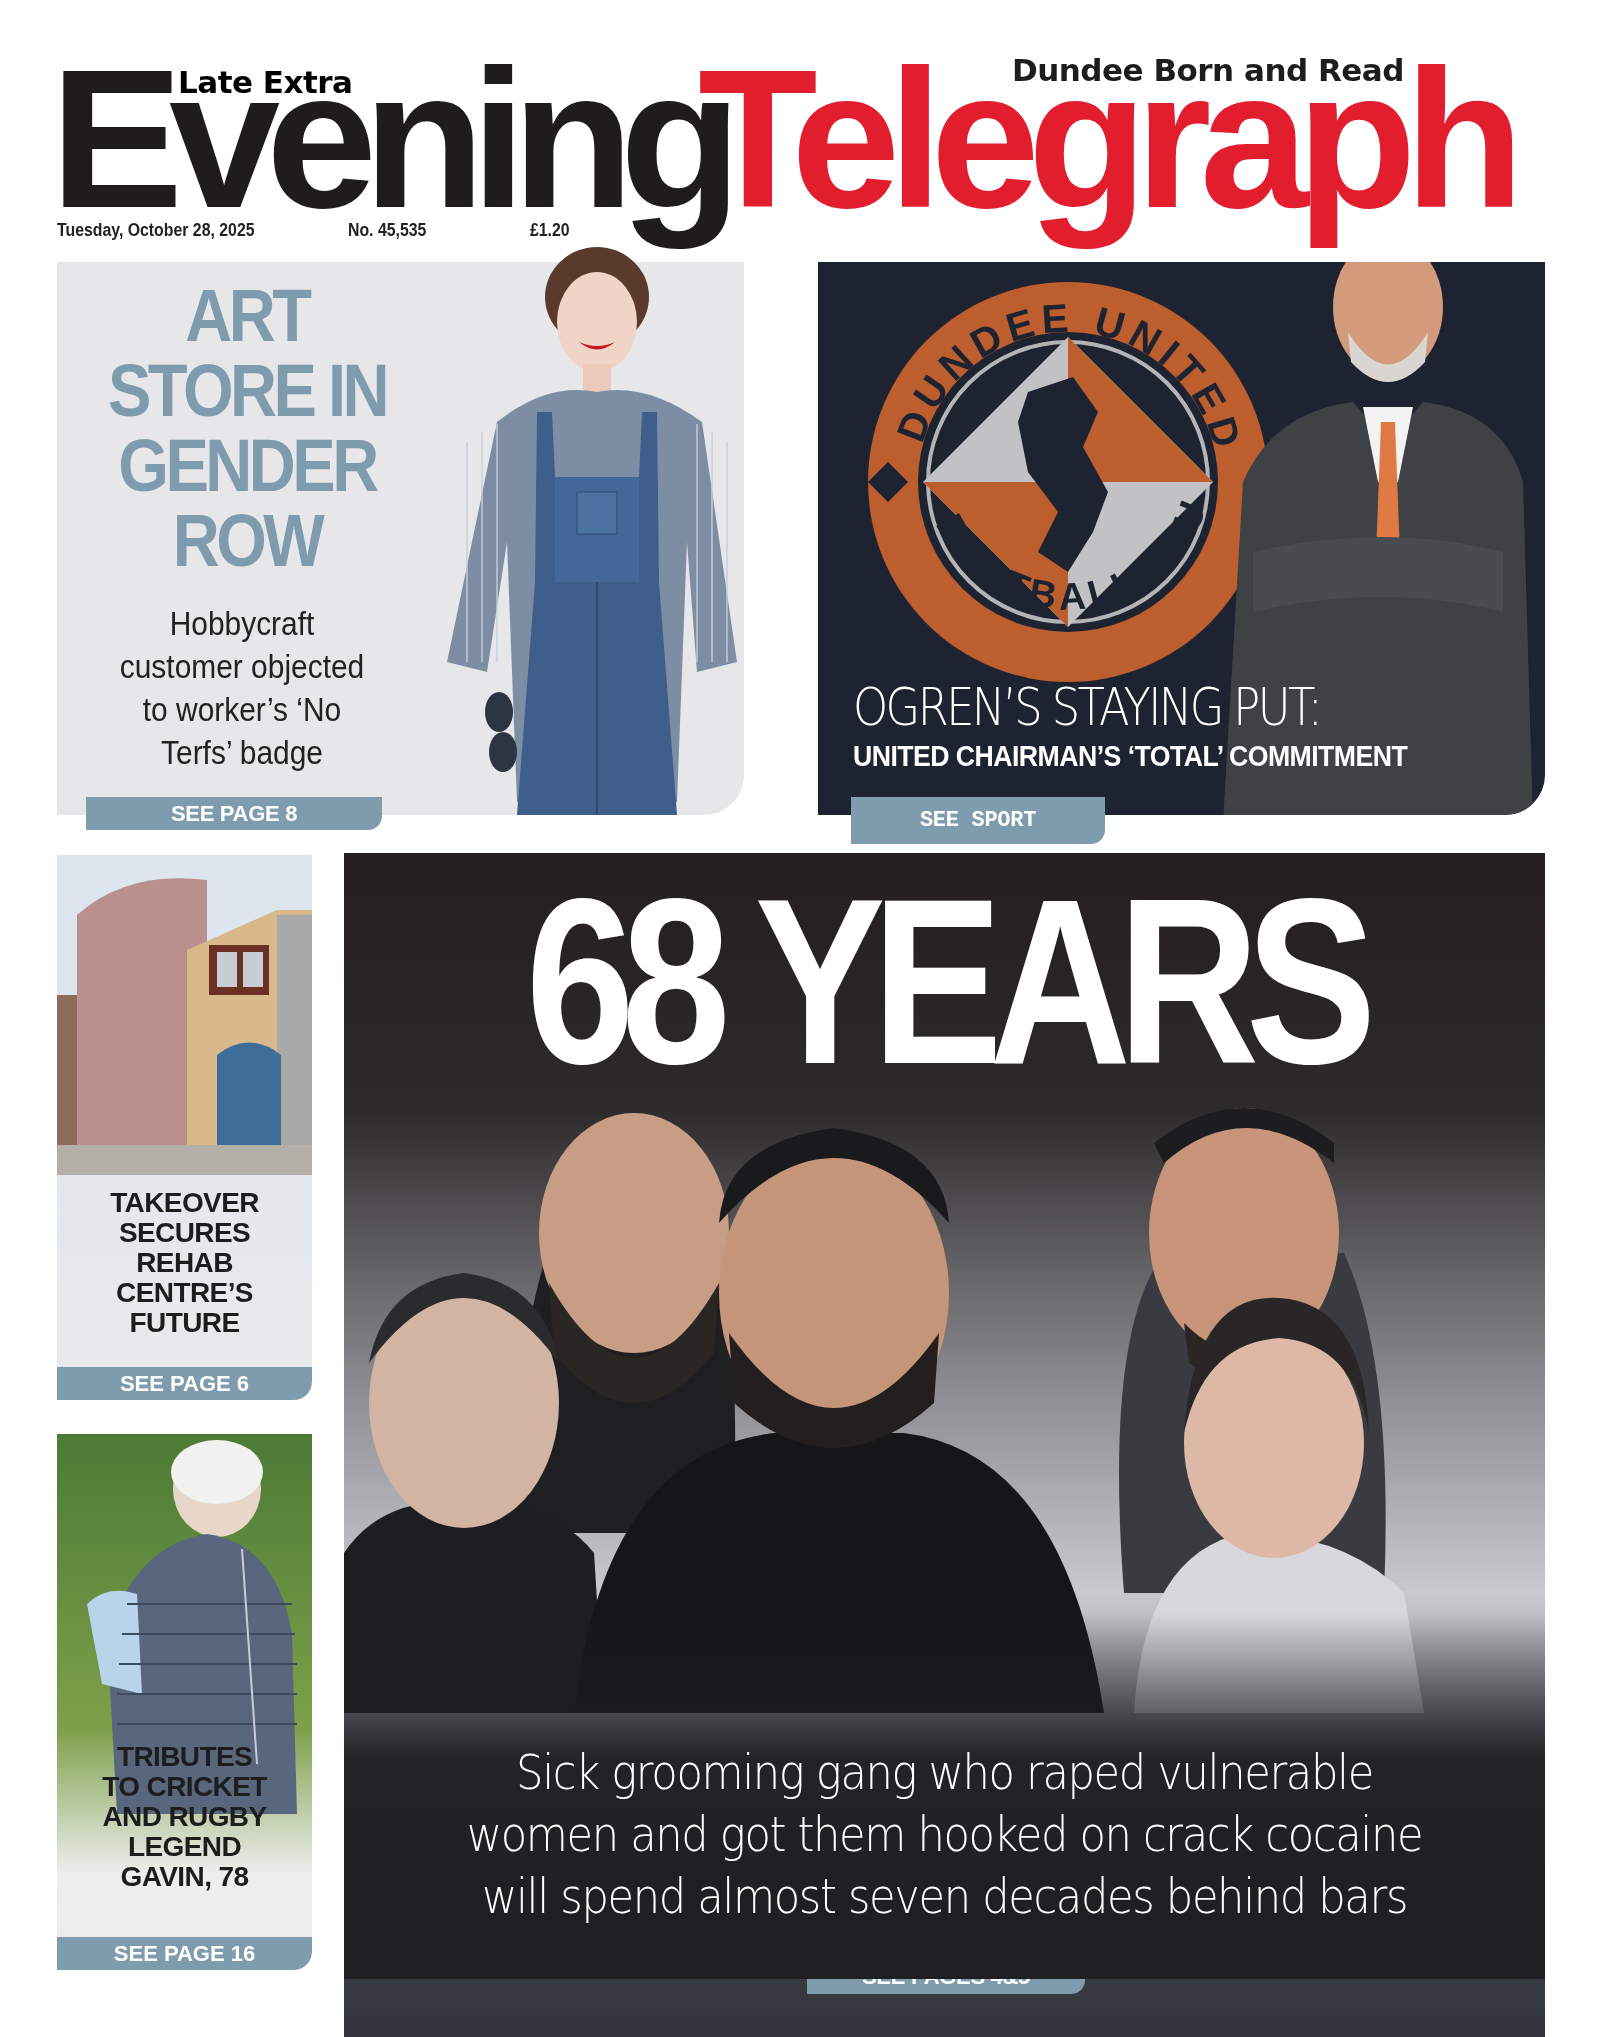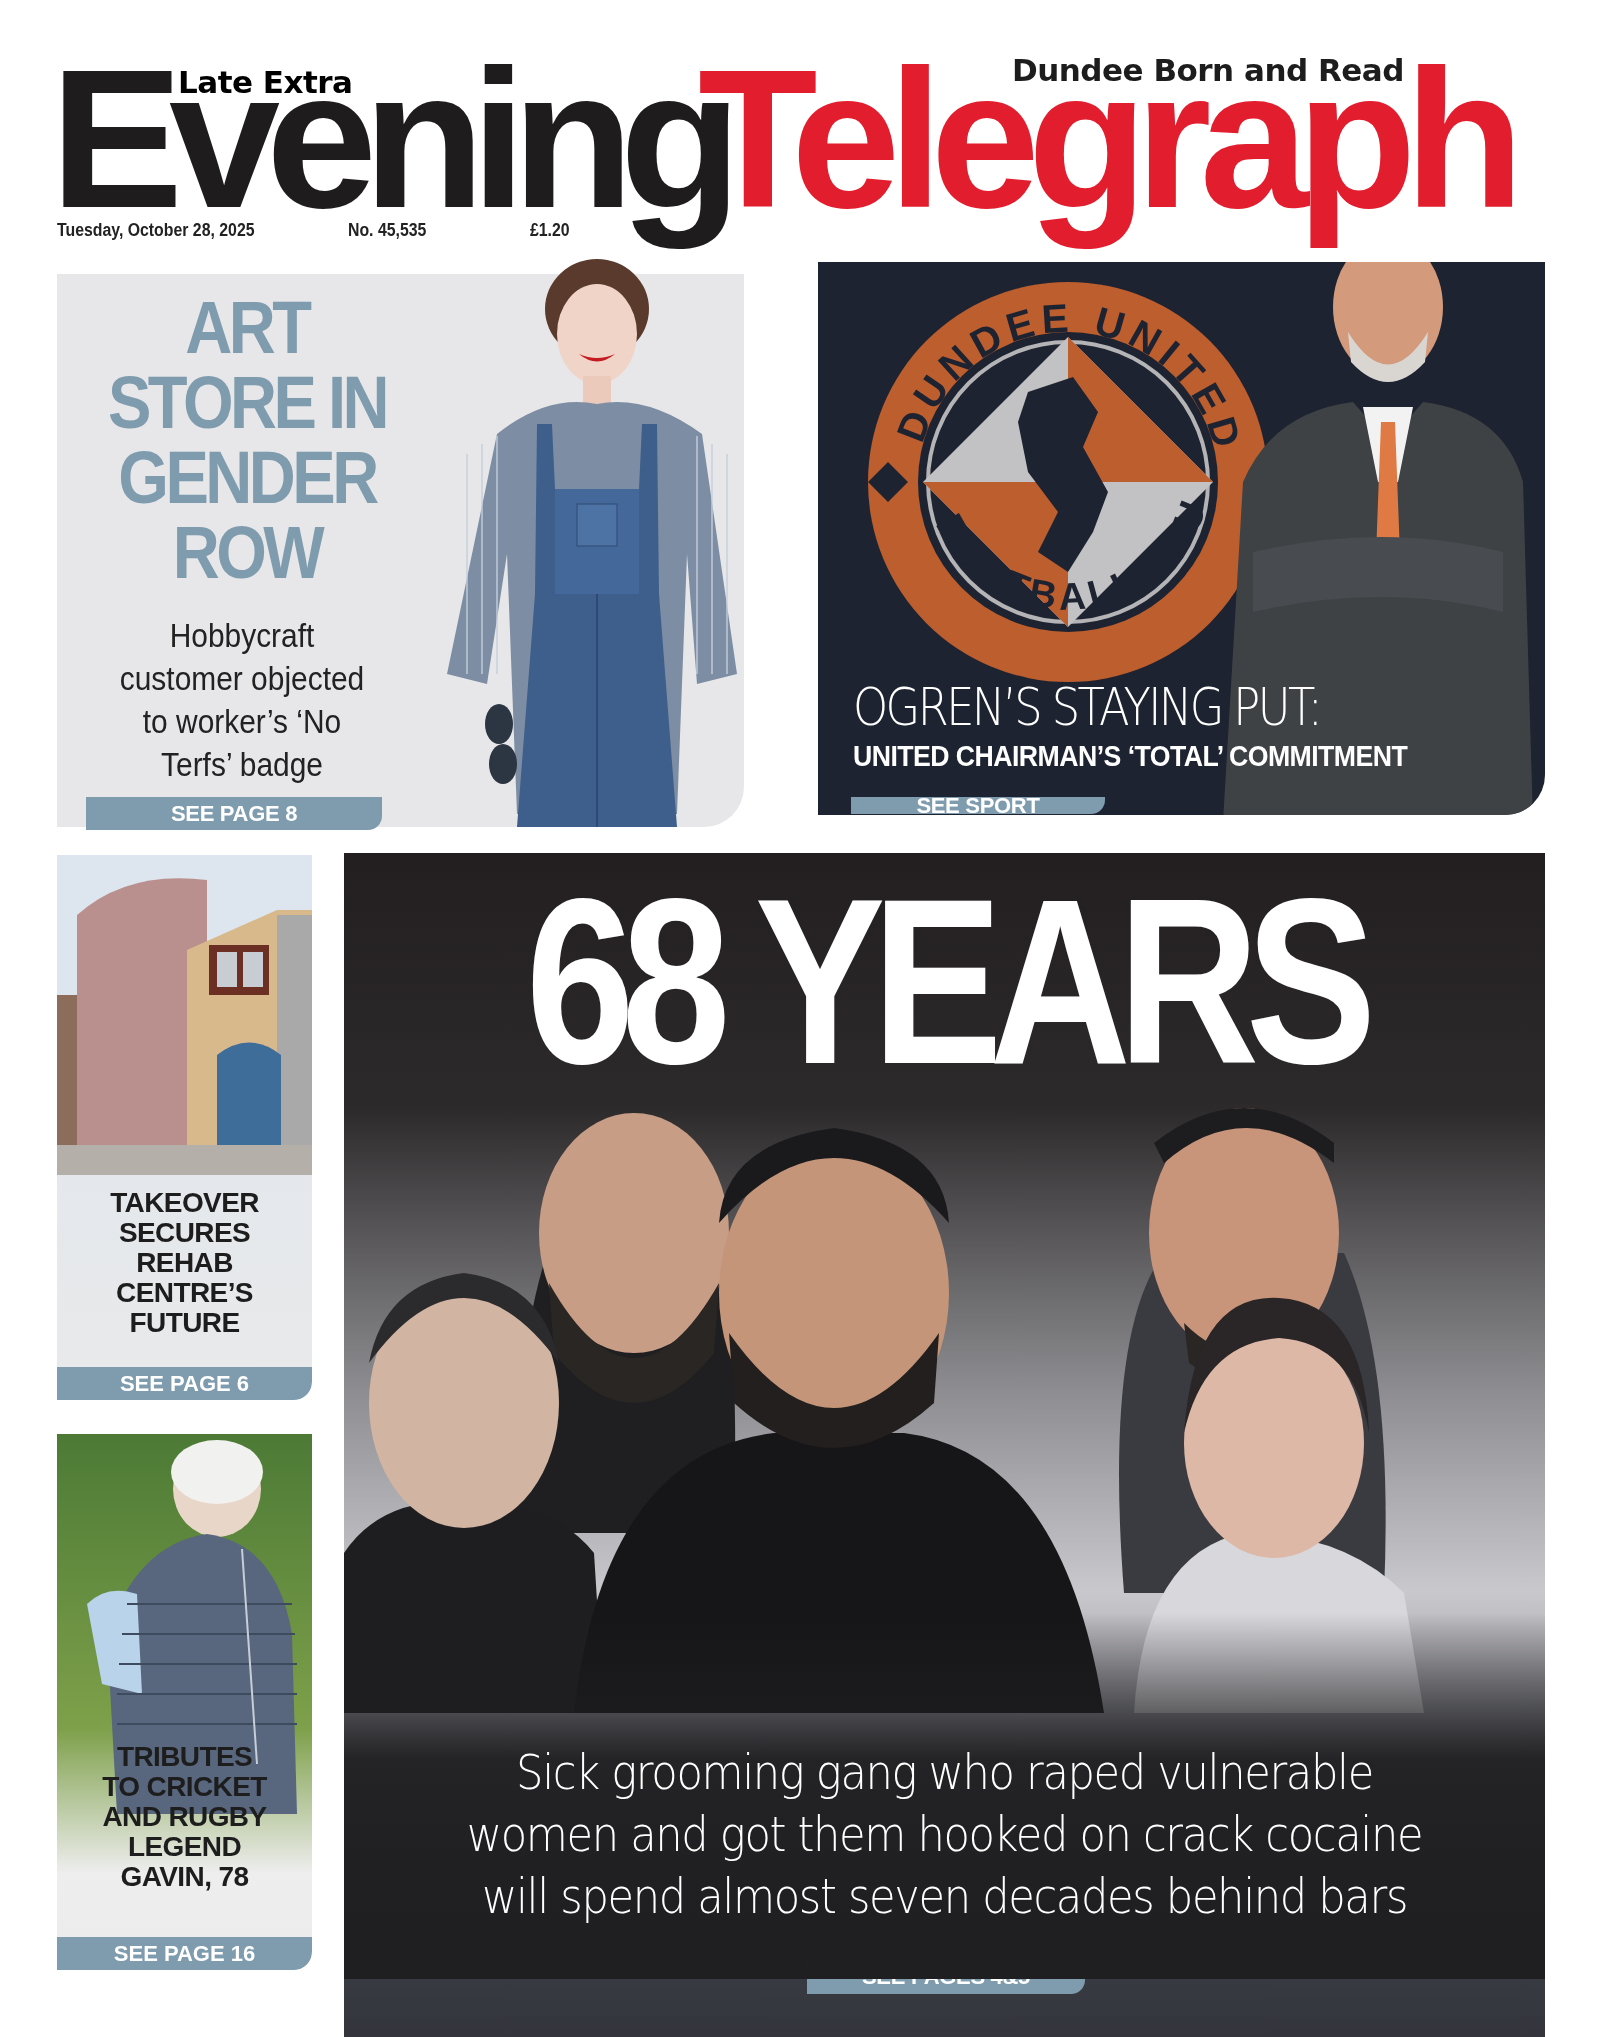--- a/index.html
+++ b/index.html
@@ -15,33 +15,33 @@
   .dateline { position: absolute; top: 220px; font: bold 18px "Liberation Sans", sans-serif; color: #222; transform: scaleX(0.88); transform-origin: left top; }
   .date { left: 57px; }
   .issue { left: 348px; }
   .price { left: 530px; }
 
   
   .panel { position: absolute; overflow: visible; }
   .tag { position: absolute; background: #7f9caf; color: #fff; font: bold 22px "Liberation Sans", sans-serif; display: flex; align-items: center; justify-content: center; border-bottom-right-radius: 14px; letter-spacing: -0.3px; }
 
   
-  .panel-art { left: 57px; top: 274px; width: 687px; height: 553px; background: #e7e7e9; border-bottom-right-radius: 40px; }
+  .panel-art { left: 57px; top: 262px; width: 687px; height: 553px; background: #e7e7e9; border-bottom-right-radius: 40px; }
   .art-headline { position: absolute; left: 20px; top: 16px; width: 340px; text-align: center; font: bold 74px "Liberation Sans", sans-serif; color: #7f9caf; line-height: 75px; letter-spacing: -4px; transform: scaleX(0.88); transform-origin: center top; }
   .art-sub { position: absolute; left: 40px; top: 340px; width: 290px; text-align: center; font: 34px "Liberation Sans", sans-serif; color: #222; line-height: 43px; transform: scaleX(0.88); transform-origin: center top; }
   .woman { position: absolute; left: 370px; top: -20px; width: 340px; height: 573px; }
   .tag-art { left: 29px; top: 535px; width: 296px; height: 33px; }
 
   
   .panel-sport { left: 818px; top: 262px; width: 727px; height: 553px; background: #1e2331; border-bottom-right-radius: 40px; overflow: hidden; }
   .crest { position: absolute; left: 40px; top: 10px; width: 420px; height: 420px; }
   .chairman { position: absolute; left: 385px; top: -40px; width: 340px; height: 600px; }
   .sport-head { position: absolute; left: 35px; top: 415px; font: 52px "DejaVu Sans", sans-serif; font-weight: 200; color: #fff; letter-spacing: -3px; transform: scaleX(0.86); transform-origin: left top; white-space: nowrap; }
   .sport-sub { position: absolute; left: 35px; top: 478px; font: bold 29px "Liberation Sans", sans-serif; color: #fff; letter-spacing: -0.6px; transform: scaleX(0.92); transform-origin: left top; white-space: nowrap; }
-  .tag-sport { left: 851px; top: 797px; width: 254px; height: 17px; }
+  .tag-sport { left: 851px; top: 797px; width: 254px; height: 47px; font-family: Liberation Mono, monospace; }
 
   
   .panel-rehab { left: 57px; top: 855px; width: 255px; height: 545px; background: linear-gradient(#dde7ef 0%, #e9e9ea 100%); overflow: hidden; border-bottom-right-radius: 18px; }
   .panel-tribute { left: 57px; top: 1434px; width: 255px; height: 536px; overflow: hidden; border-bottom-right-radius: 18px; background: linear-gradient(#4c7a35 0%, #7ea04a 55%, #eeeeee 82%, #ebebeb 100%); }
   .small-head { position: absolute; left: 0; width: 255px; text-align: center; font: bold 28px "Liberation Sans", sans-serif; color: #1d1d1d; line-height: 30px; letter-spacing: -0.6px; }
   .small-tag { position: absolute; left: 0; width: 255px; height: 33px; bottom: 0; background: #7f9caf; color: #fff; font: bold 22px "Liberation Sans", sans-serif; display: flex; align-items: center; justify-content: center; border-bottom-right-radius: 18px; }
 
   
   .panel-main { left: 344px; top: 853px; width: 1201px; height: 1420px; background: linear-gradient(#231f20 0%, #2d2a2b 18%, #8e8e92 38%, #c9c9cd 52%, #3a3c44 78%, #1e1e21 100%); overflow: hidden; }
   .main-headline { position: absolute; left: 0; top: 28px; width: 1201px; text-align: center; font: bold 236px "Liberation Sans", sans-serif; color: #fff; line-height: 200px; letter-spacing: -16px; transform: scaleX(0.83); transform-origin: center top; white-space: nowrap; z-index: 1; }

